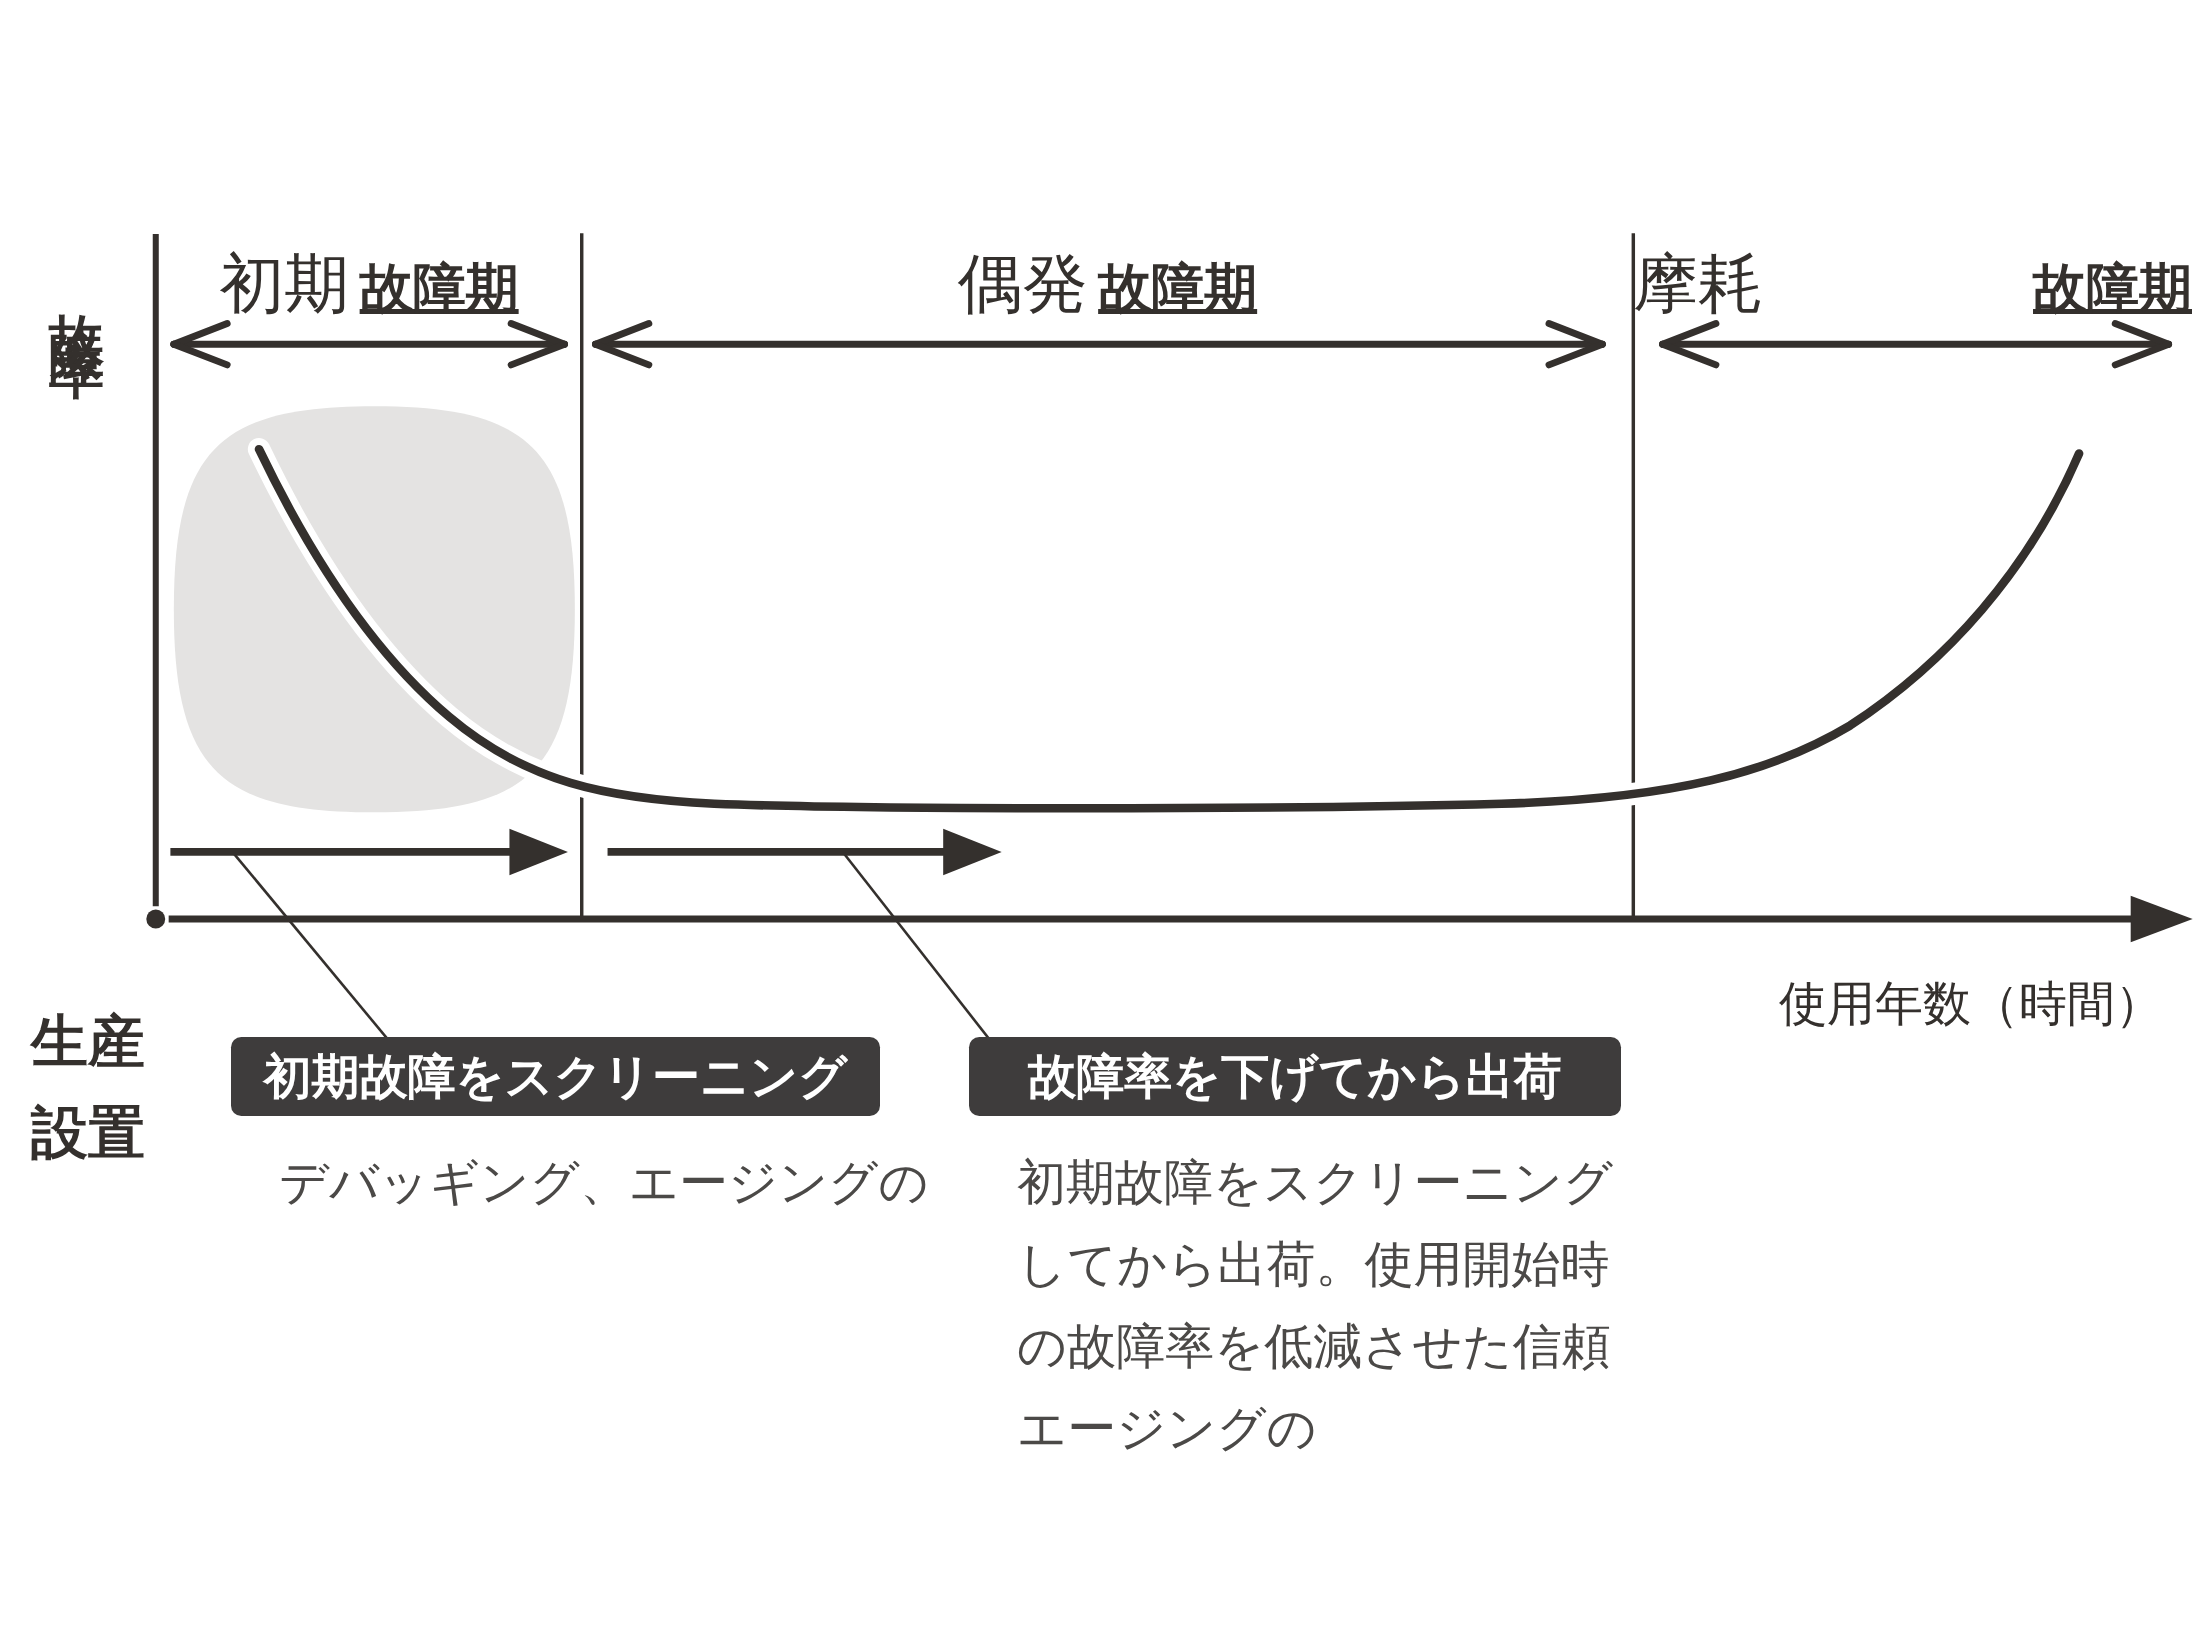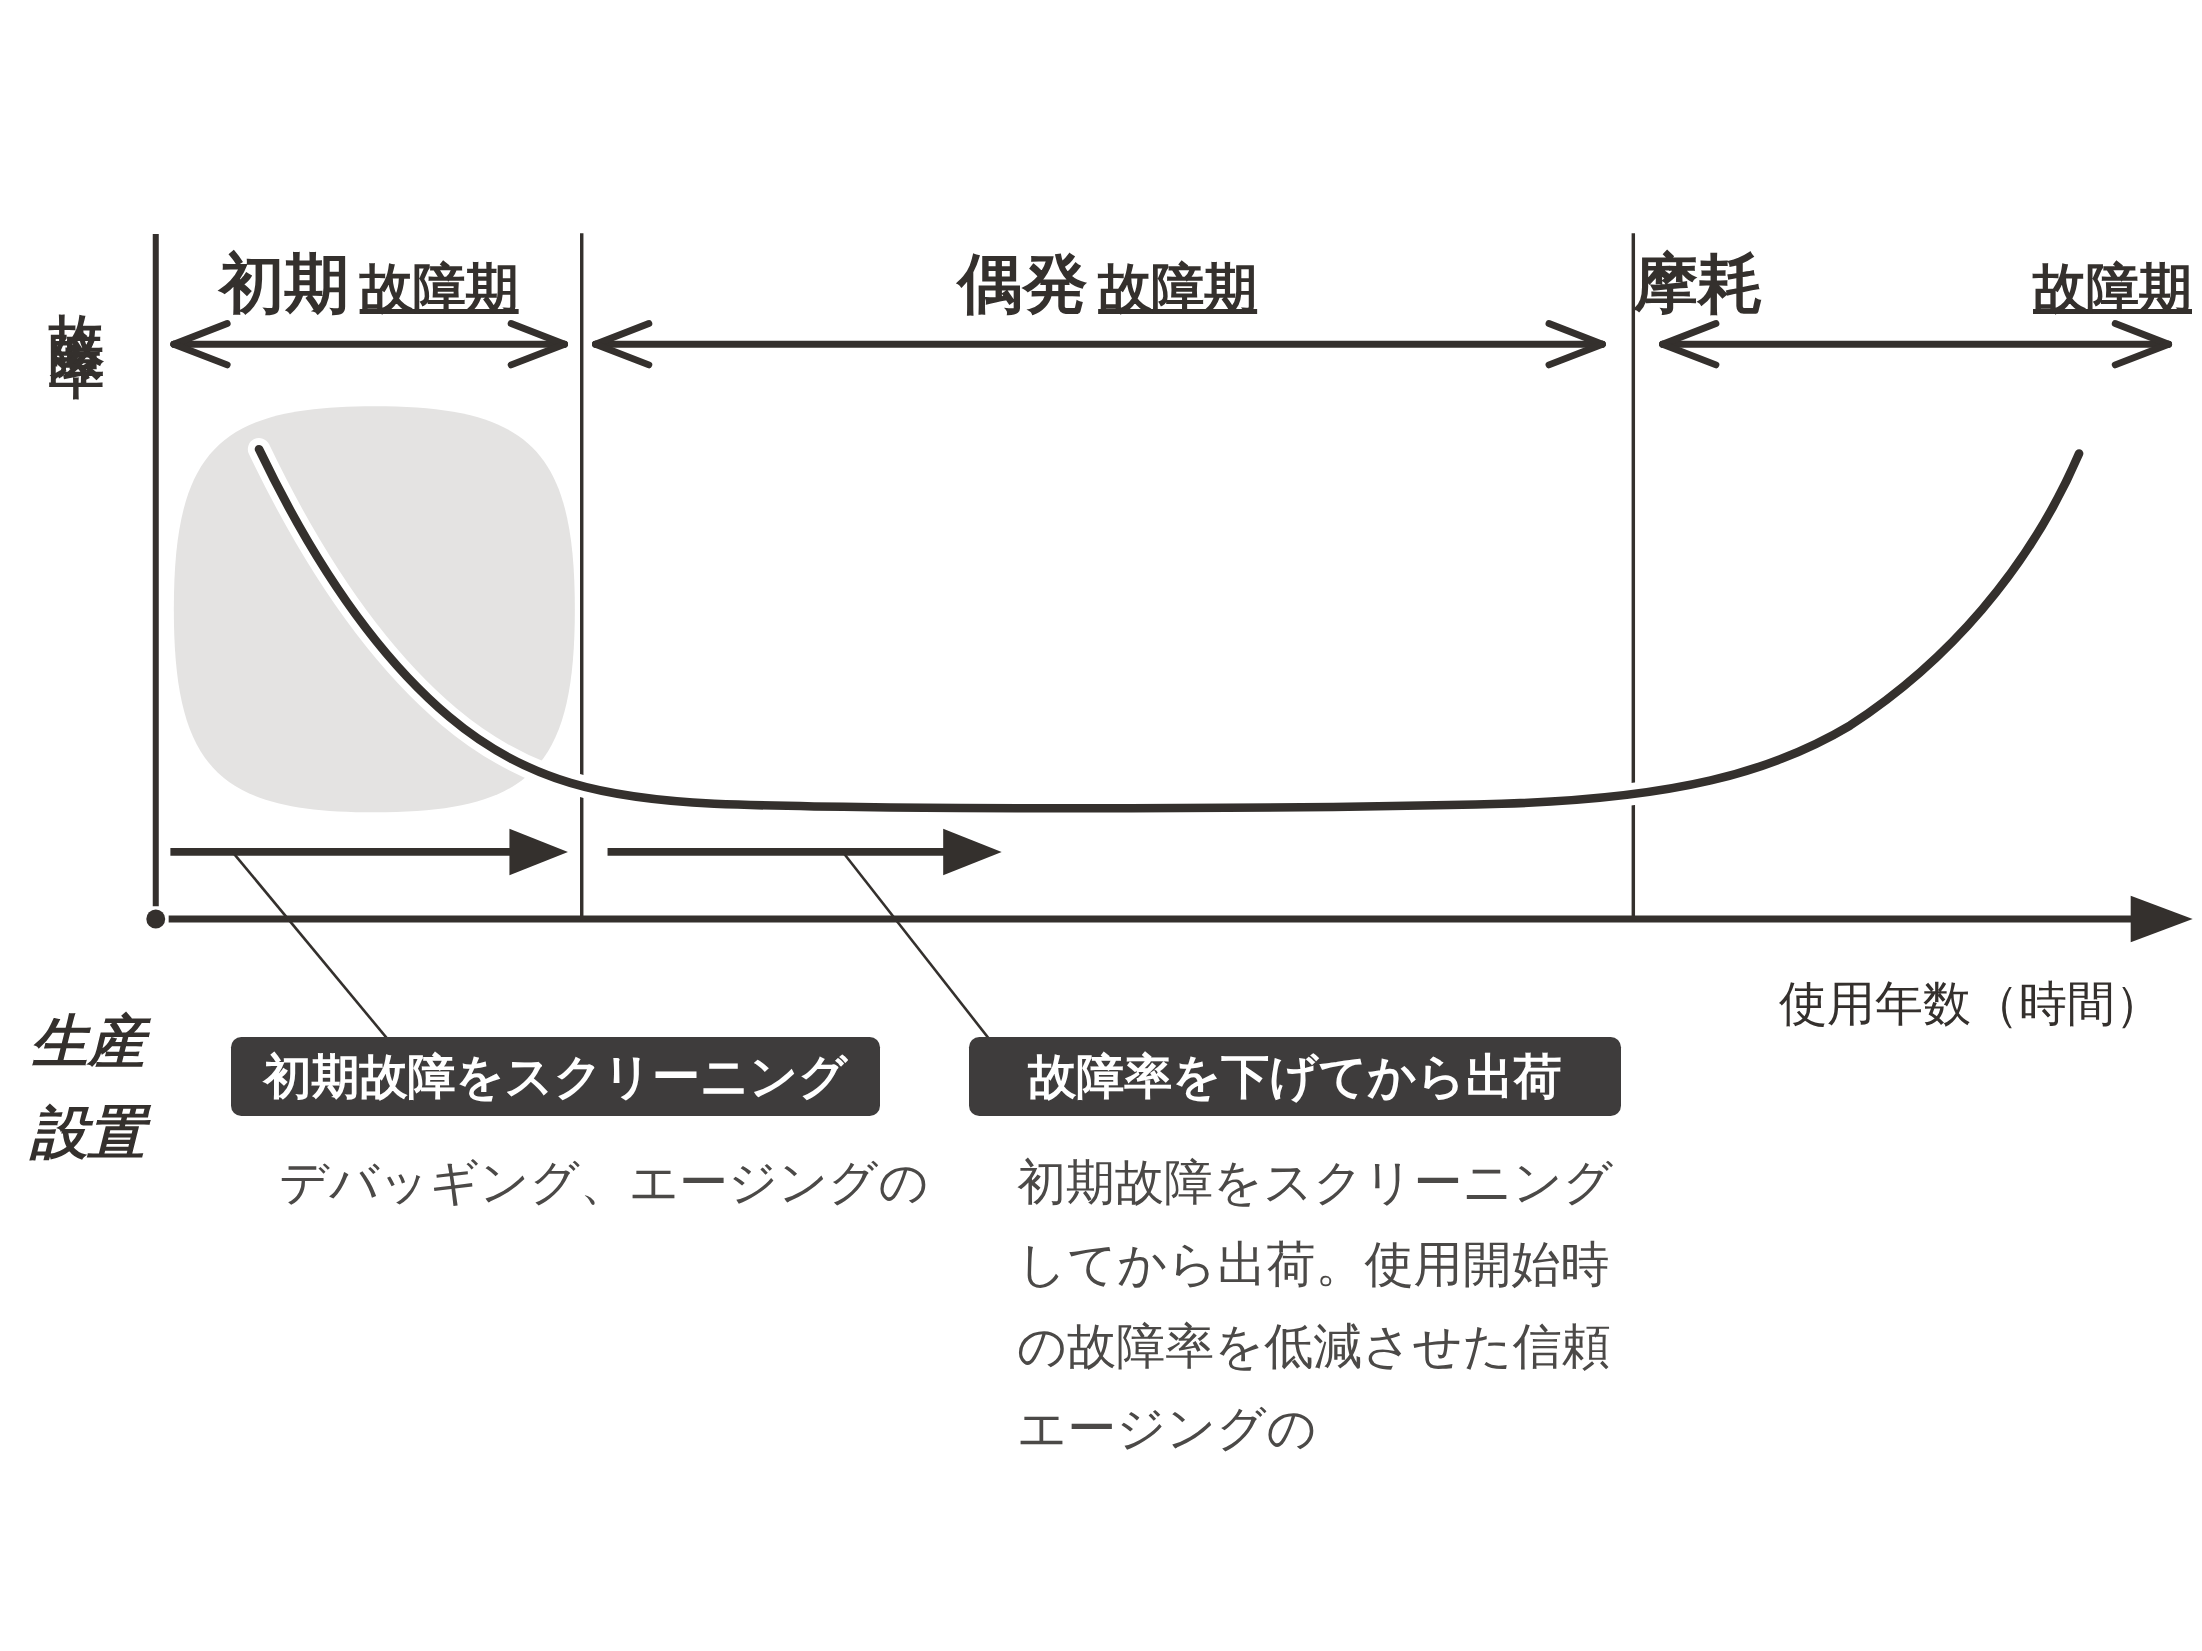--- a/index.html
+++ b/index.html
@@ -39,35 +39,34 @@
     position: absolute;
     top: 251px;
     display: flex;
     align-items: baseline;
     justify-content: center;
     gap: 10.3px;
     line-height: 1;
     white-space: nowrap;
     color: #34302d;
   }
-  .period .em   { font-size: 65px; font-weight: 700; }
+  .period .em   { font-size: 65px; font-weight: 400; }
   .period .suffix { font-size: 53px; font-weight: 600; text-decoration: underline; }
   .period.p1 { left: 156px;  width: 426px; }
   .period.p2 { left: 582px;  width: 1051px; }
   .period.p3 { left: 1633px; width: 559px; justify-content: space-between; }
 
   .origin-label {
     position: absolute;
     left: 31px;
     top: 996px;
     font-size: 57px;
     font-weight: 700;
     line-height: 91px;
     color: #34302d;
-    font-style: italic;
   }
   .x-label {
     position: absolute;
     right: 40px;
     top: 972px;
     font-size: 48px;
     font-weight: 400;
     color: #34302d;
     white-space: nowrap;
   }

